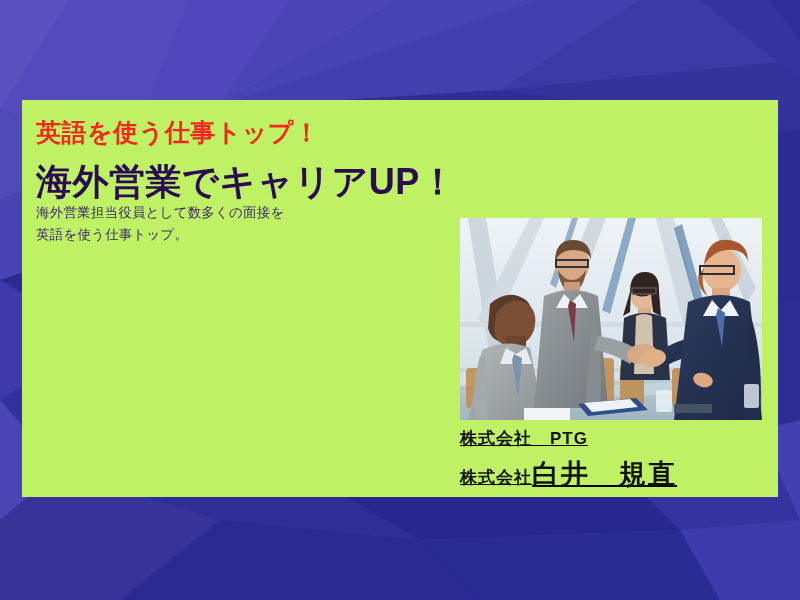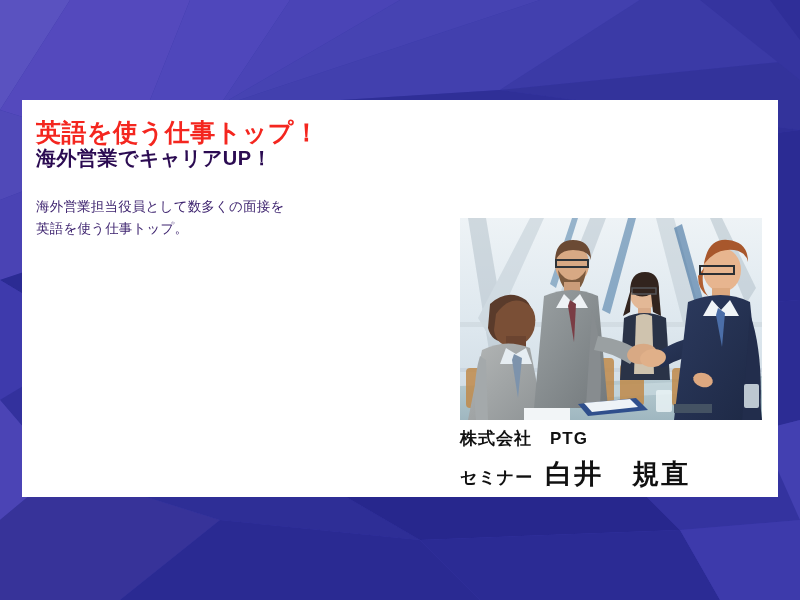--- a/index.html
+++ b/index.html
@@ -25,59 +25,58 @@
     display: block;
   }
 
   
   #card {
     position: absolute;
     left: 22px;
     top: 100px;
     width: 756px;
     height: 397px;
-    background: #ffffff;
+    background: #bef264;
   }
 
   
   .text-col {
     position: absolute;
     left: 14px;
     top: 18px;
     width: 430px;
   }
 
   .kicker {
     font-size: 25px;
     font-weight: bold;
     letter-spacing: 0.5px;
     line-height: 1.15;
     white-space: nowrap;
   }
 
   .subhead {
-    font-size: 20px;
+    font-size: 36px;
     font-weight: bold;
     letter-spacing: 0.5px;
     line-height: 1.15;
-    margin-top: 0;
+    margin-top: 14px;
     white-space: nowrap;
   }
 
   .maintitle {
     margin-top: 26px;
     font-size: 40px;
     font-weight: bold;
     letter-spacing: 0.5px;
     line-height: 1.18;
   }
   .maintitle .l2 { display: block; }
 
   .desc {
-    margin-top: 26px;
     font-size: 13.5px;
     line-height: 1.65;
     letter-spacing: 0.2px;
   }
   .desc .dline { display: block; white-space: nowrap; }
 
   
   #photo {
     position: absolute;
     left: 438px;
@@ -88,20 +87,21 @@
     background: #c9d4dc;
   }
   #photo svg { display: block; width: 302px; height: 202px; }
 
   
   #presenter {
     position: absolute;
     left: 438px;
     top: 328px;
     width: 312px;
+    text-decoration: underline;
   }
   .pres-line1 {
     font-size: 17px;
     font-weight: bold;
     color: #111111;
     letter-spacing: 1px;
     line-height: 1.35;
     white-space: nowrap;
   }
   .pres-line2 {
@@ -112,21 +112,20 @@
     line-height: 1.35;
     margin-top: 5px;
     white-space: nowrap;
     display: flex;
     align-items: baseline;
   }
   .pres-role { font-size: 17px; }
   .pres-name {
     font-size: 27px;
     letter-spacing: 2px;
-    margin-left: 12px;
     text-align: right;
   }
 </style>
 </head>
 <body>
 
 <div id="stage">
 
   <svg id="bg-poly" viewBox="0 0 800 600" preserveAspectRatio="none">
     <rect x="0" y="0" width="800" height="600" fill="#3a39a8"></rect>
@@ -288,19 +287,19 @@
           <rect x="284" y="166" width="15" height="24" rx="2" fill="#e4eef2" opacity="0.8"></rect>
           <rect x="64" y="190" width="46" height="12" fill="#f2f5f7"></rect>
           <rect x="214" y="186" width="38" height="9" fill="#445263"></rect>
         </g>
       </svg>
     </div>
 
     <div id="presenter">
       <div class="pres-line1">株式会社　PTG</div>
       <div class="pres-line2">
-        <span class="pres-role">セミナー</span>
+        <span class="pres-role">株式会社</span>
         <span class="pres-name">白井　規直</span>
       </div>
     </div>
 
   </div>
 </div>
 
 </body></html>

